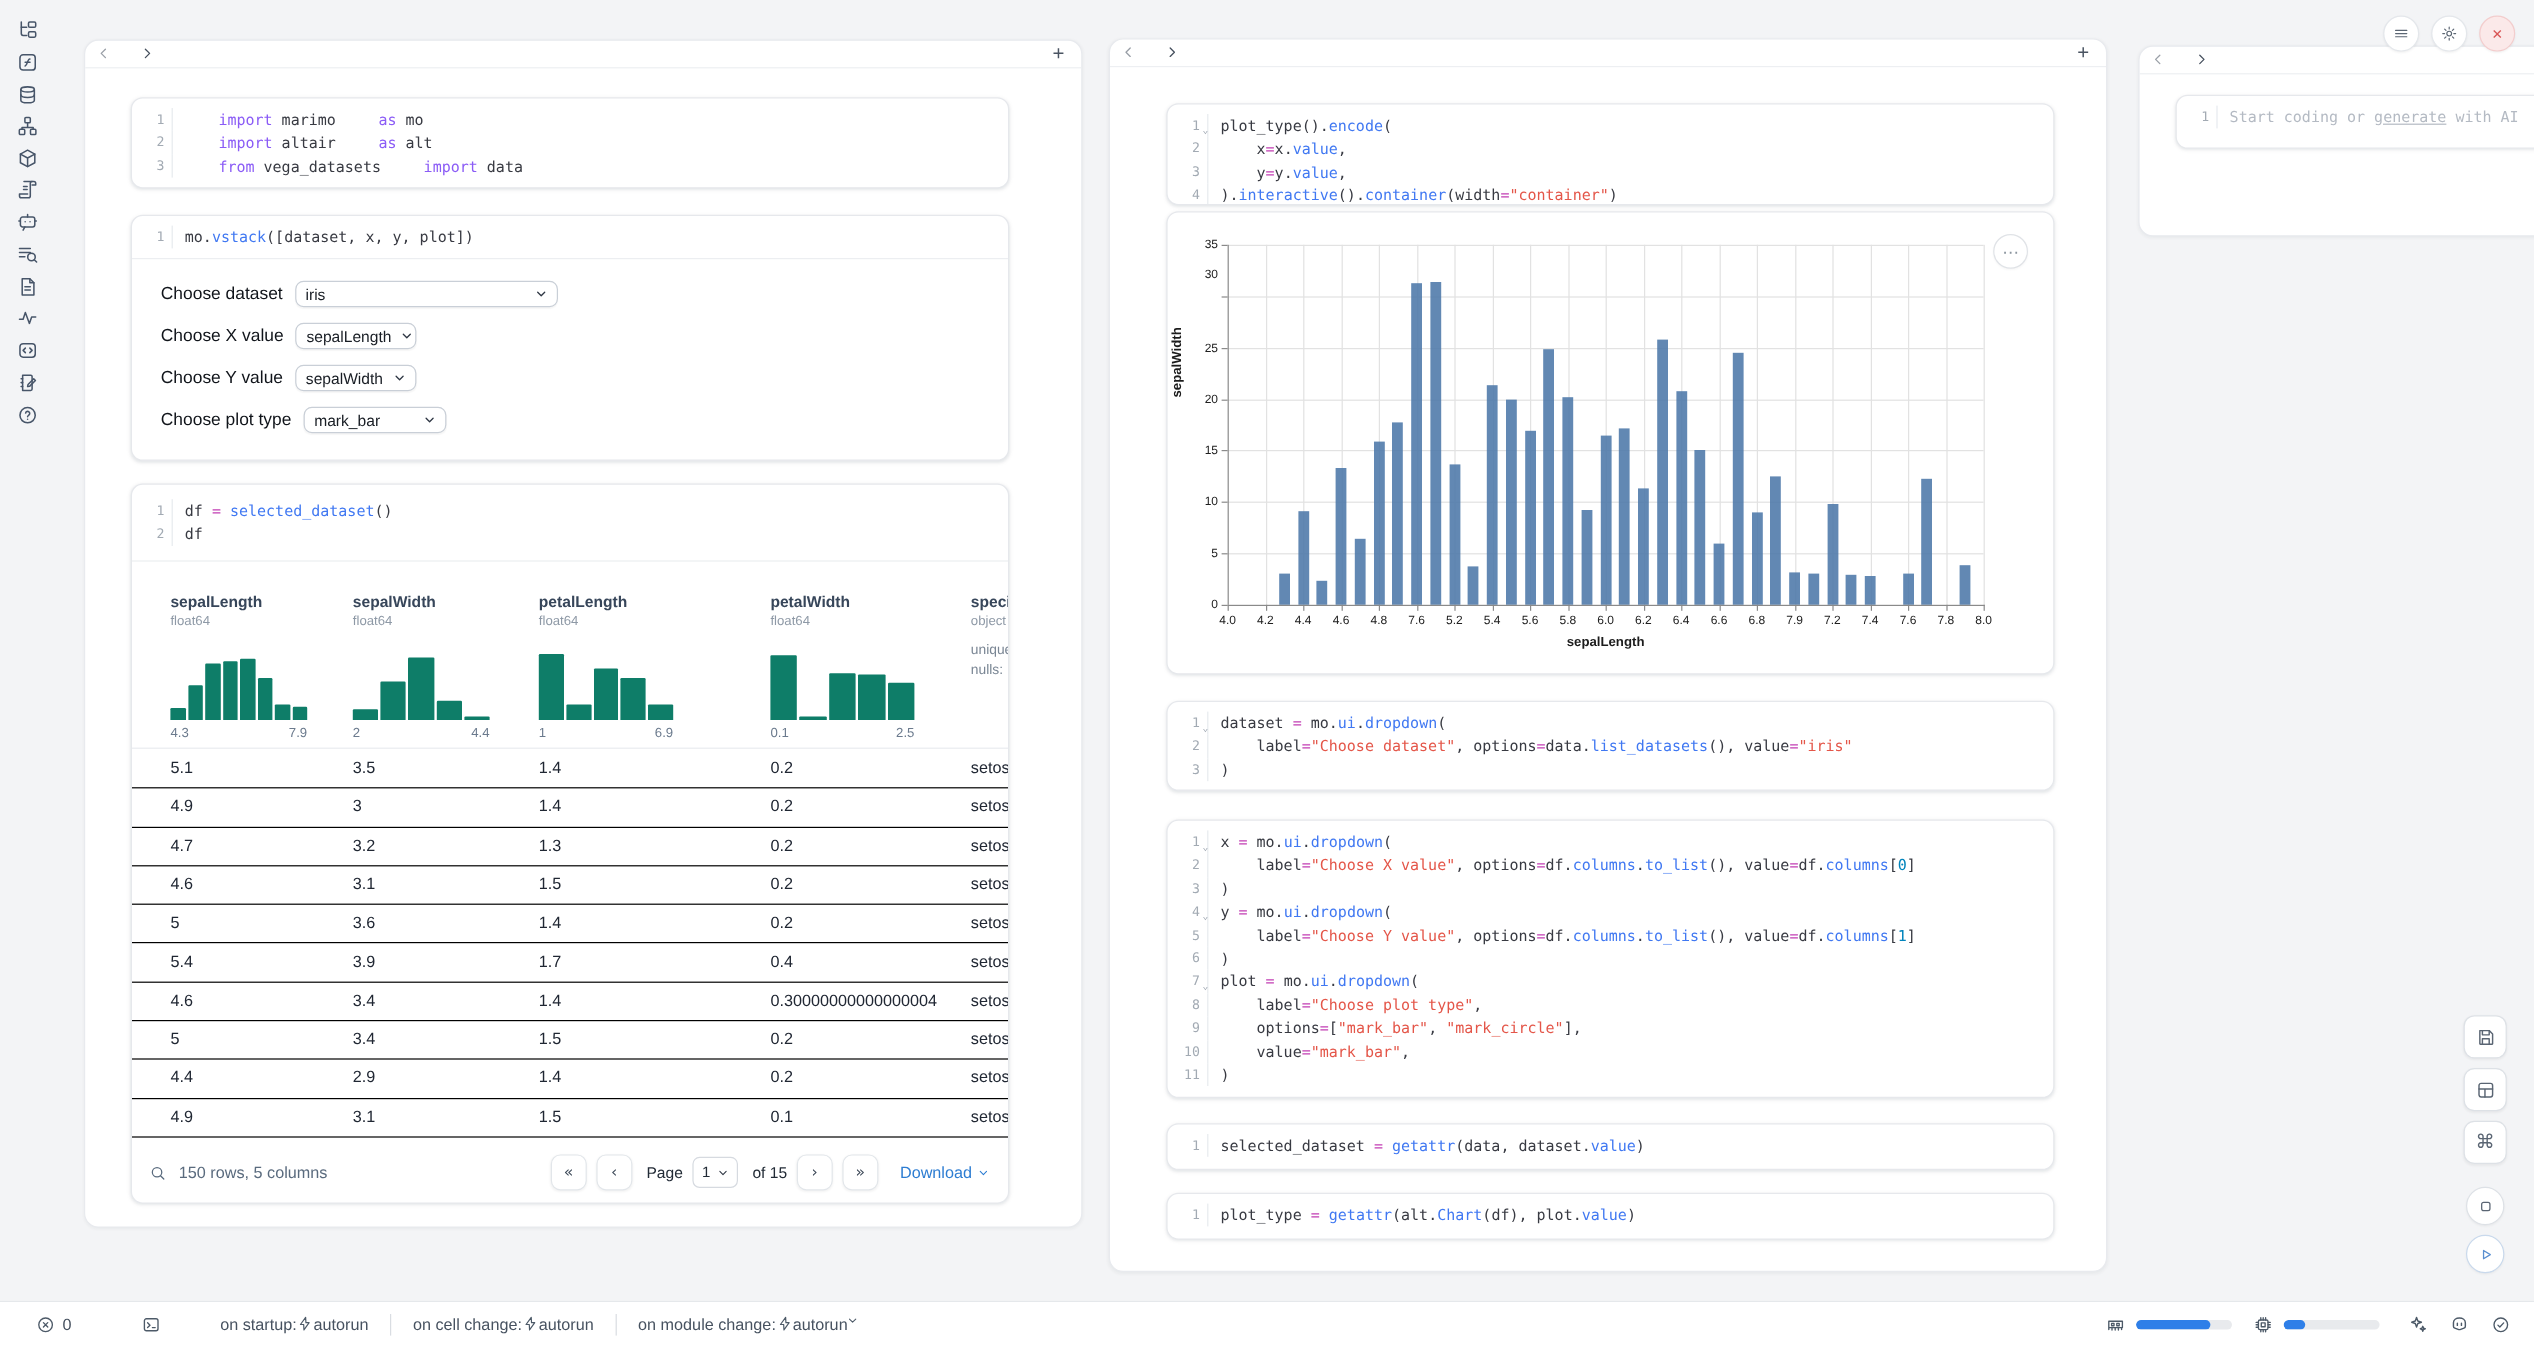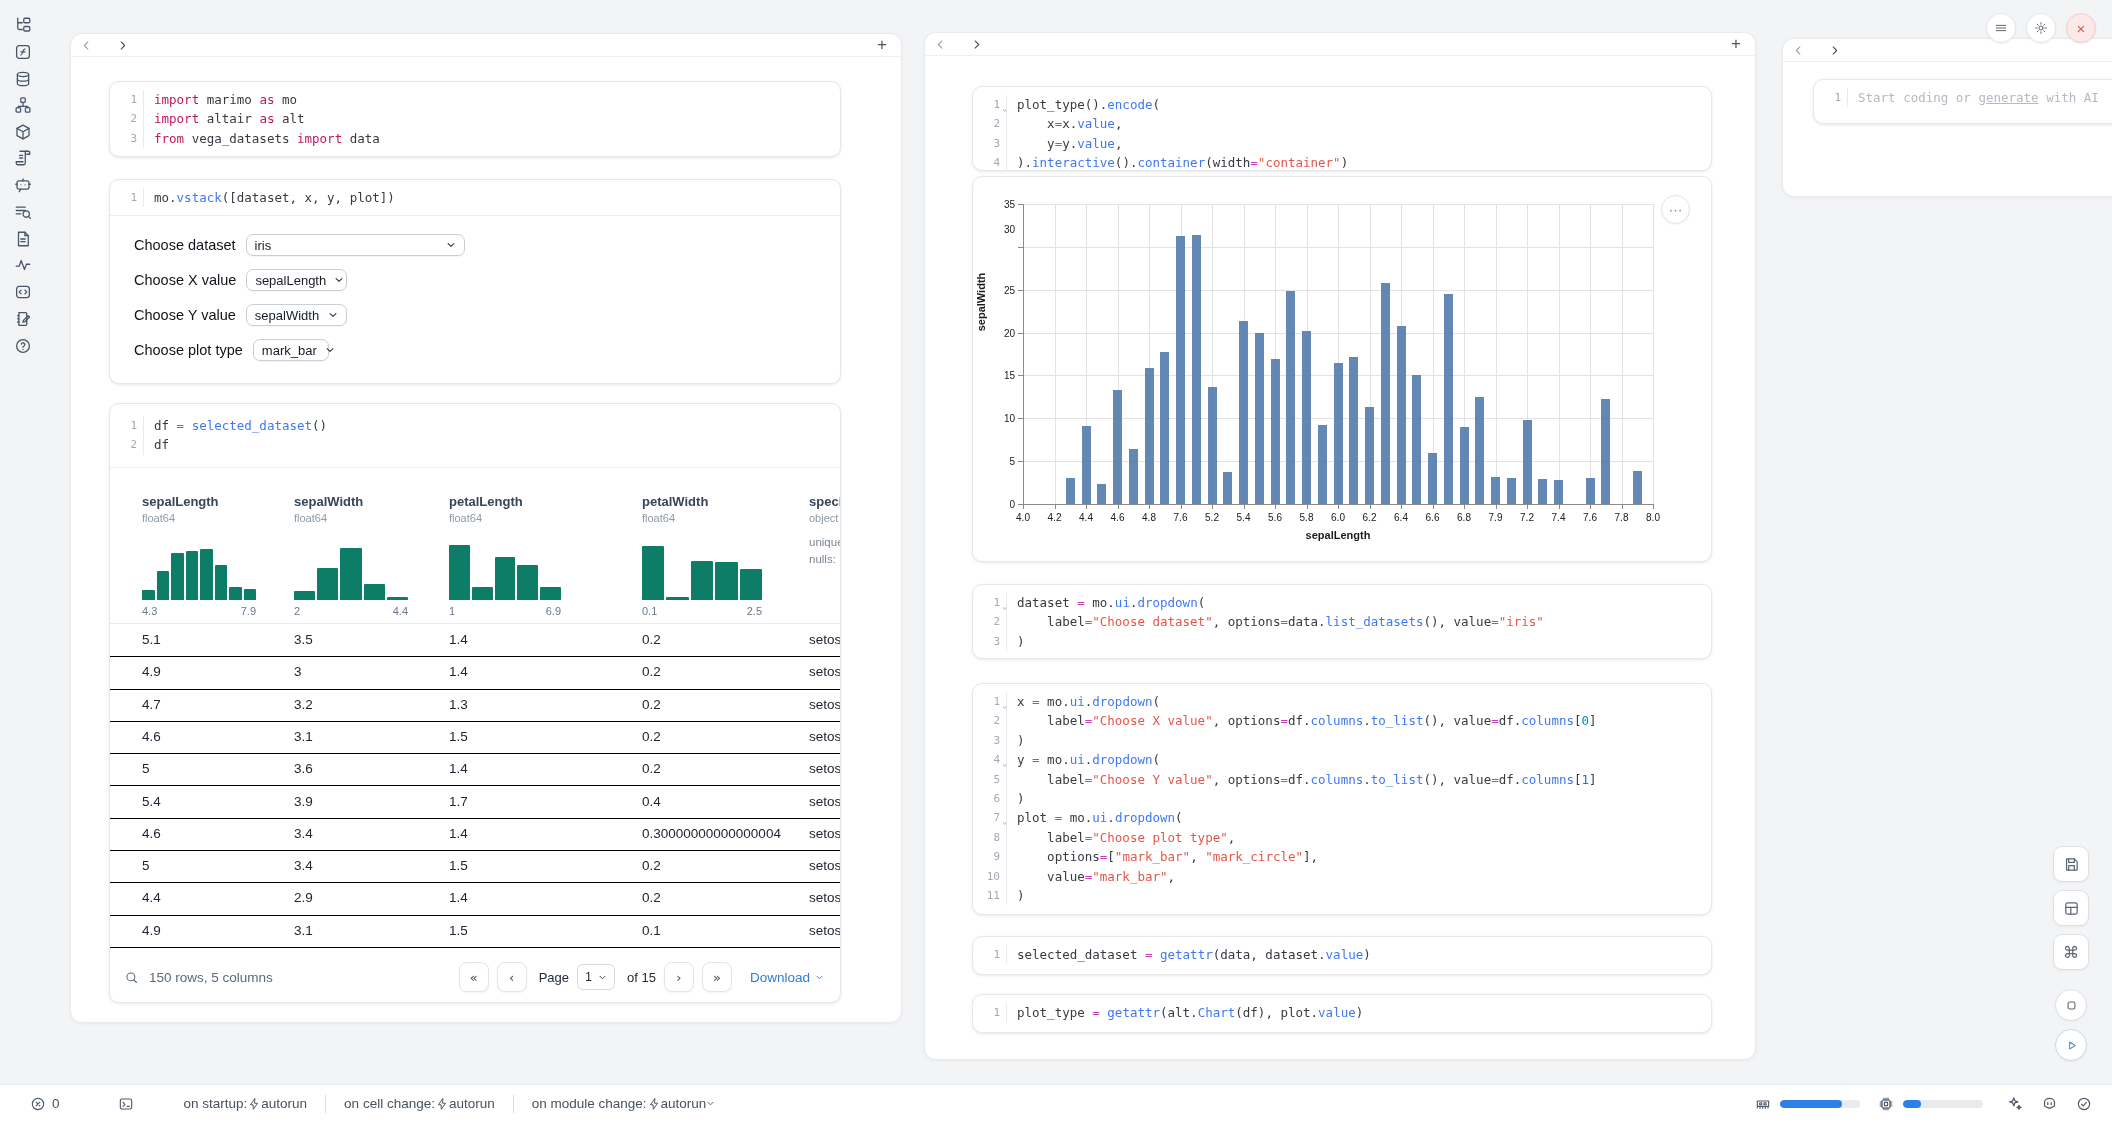--- a/index.html
+++ b/index.html
@@ -16,21 +16,21 @@
   
   .cell{position:absolute;background:#fff;border:1px solid #e6e8ec;border-radius:10px;
         box-shadow:0 1px 2px rgba(25,35,50,.06),0 1px 4px rgba(25,35,50,.05);overflow:hidden;}
   .code{padding:8px 0;font-family:"DejaVu Sans Mono",monospace;font-size:12.5px;color:#383a42;}
   .code.pad12{padding:12px 0;}
   .cline{display:flex;height:19.4px;line-height:19.4px;}
   .gut{flex:0 0 27px;text-align:right;padding-right:6px;font-size:11px;color:#a2aab3;
        border-right:1px solid #e7eaee;position:relative;font-family:"DejaVu Sans Mono",monospace;}
   .gut .fold{position:absolute;right:-1px;top:4px;font-size:8px;color:#99a2ad;}
   .ctext{padding-left:10px;white-space:pre;}
-  .tk-k{color:#be185d;} .tk-f{color:#4078f2;} .tk-s{color:#e45649;}
+  .tk-k{color:#8b5cf6;margin-left:28px;} .tk-f{color:#4078f2;} .tk-s{color:#e45649;}
   .tk-o{color:#c341b5;} .tk-n{color:#0184bc;} .tk-p{color:#383a42;}
   .ph{color:#b4bac3;} .ph u{text-decoration:underline;}
 
   
   .dd-out{border-top:1px solid #eceef1;padding:18px 0 0 24px;}
   .dd-row{display:flex;align-items:center;margin-bottom:13px;height:22px;}
   .dd-label{font-size:14.5px;color:#10141a;margin-right:10px;}
   .select{display:inline-flex;align-items:center;justify-content:space-between;height:22px;
           border:1px solid #c9cfd7;border-radius:7px;background:#fff;padding:0 8px;
           font-size:13px;color:#181d24;box-shadow:0 1px 1px rgba(0,0,0,.04);cursor:pointer;box-sizing:border-box;}
@@ -71,21 +71,21 @@
             background:#fff;color:#8b949e;display:flex;align-items:center;justify-content:center;
             font-size:14px;cursor:pointer;box-shadow:0 1px 2px rgba(0,0,0,.04);}
 
   
   .side-icon{position:absolute;left:14px;width:18px;height:18px;color:#475569;cursor:pointer;}
 
   
   #statusbar{position:absolute;left:0;right:0;bottom:0;height:37px;background:#fff;border-top:1px solid #e5e8eb;
              display:flex;align-items:center;font-size:13.5px;color:#475260;}
   .sb-ico{display:inline-flex;color:#4d5a68;}
-  .sb-group{display:flex;align-items:center;gap:0;}
+  .sb-group{display:flex;gap:0;}
   .sb-div{width:1px;height:18px;background:#d9dde2;margin:0 18px;}
   .meter{width:80px;height:8px;border-radius:4px;background:#e8eaed;overflow:hidden;}
   .meter i{display:block;height:100%;background:#2e7fe8;border-radius:4px;}
 
   
   .circle-btn{position:absolute;width:28px;height:28px;border-radius:50%;background:#fff;border:1px solid #e4e7eb;
               box-shadow:0 1px 2px rgba(0,0,0,.06);display:flex;align-items:center;justify-content:center;
               color:#5b6673;cursor:pointer;}
   .circle-btn.danger{background:#fbe9e9;border-color:#f3cdcd;color:#d95555;}
   .float-btn{position:absolute;width:34px;height:34px;border-radius:9px;background:#fff;border:1px solid #dde1e6;
@@ -222,21 +222,21 @@
        <span>sepalWidth</span>
               <span class="chev">
                 <svg width="10" height="10" viewBox="0 0 24 24" fill="none" stroke="currentColor" stroke-width="2.6" stroke-linecap="round" stroke-linejoin="round">
                   <path d="M5 8.5l7 7 7-7"></path>
                 </svg>
               </span>
      </span>
           </div>
           <div class="dd-row">
             <span class="dd-label">Choose plot type</span>
-     <span class="select" style="width: 76px;">
+     <span class="select" style="width: 119px;">
        <span>mark_bar</span>
               <span class="chev">
                 <svg width="10" height="10" viewBox="0 0 24 24" fill="none" stroke="currentColor" stroke-width="2.6" stroke-linecap="round" stroke-linejoin="round">
                   <path d="M5 8.5l7 7 7-7"></path>
                 </svg>
               </span>
      </span>
           </div>
         </div>
       </div>

